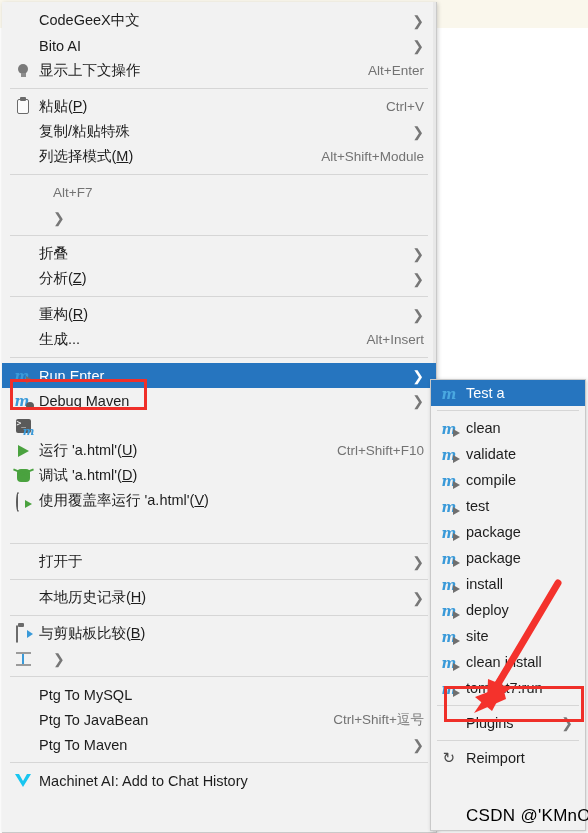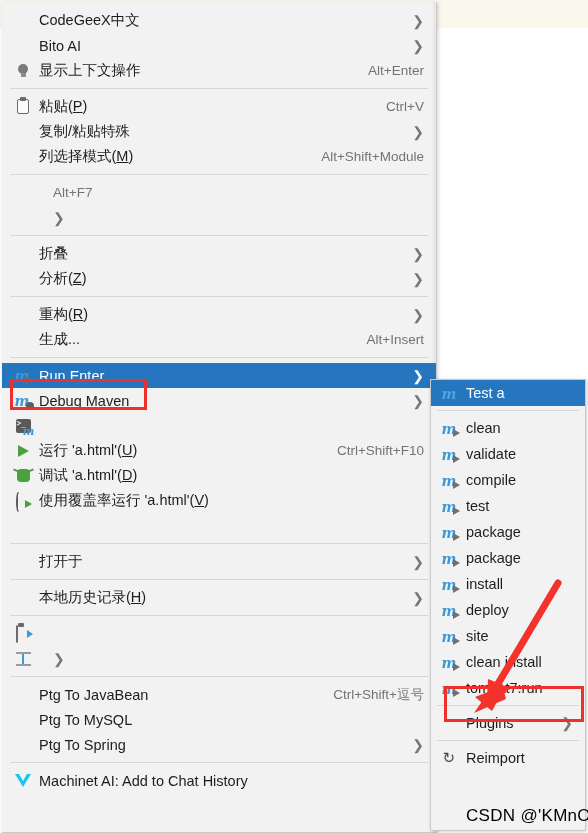--- a/index.html
+++ b/index.html
@@ -378,50 +378,51 @@
             <span class="ico-empty"></span>
           </span>
           <span class="lbl">本地历史记录(<u>H</u>)</span>
           <span class="chev">❯</span>
         </div>
         <div class="sep"></div>
         <div class="item">
           <span class="ico">
             <span class="clip-diff"><span class="cd-box"></span><span class="cd-arrow"></span></span>
           </span>
+          <span class="lbl">与剪贴板比较(<u>B</u>)</span>
         </div>
         <div class="item">
           <span class="ico">
             <span class="diagram">
               <span class="d-line d-top"></span>
               <span class="d-arrow"></span>
               <span class="d-line d-bot"></span>
             </span>
           </span>
           <span class="chev">❯</span>
         </div>
         <div class="sep"></div>
         <div class="item">
           <span class="ico">
             <span class="ico-empty"></span>
           </span>
+          <span class="lbl">Ptg To MySQL</span>
+        </div>
+        <div class="item">
+          <span class="ico">
+            <span class="ico-empty"></span>
+          </span>
           <span class="lbl">Ptg To JavaBean</span>
           <span class="accel">Ctrl+Shift+逗号</span>
         </div>
         <div class="item">
           <span class="ico">
             <span class="ico-empty"></span>
           </span>
-          <span class="lbl">Ptg To MySQL</span>
-        </div>
-        <div class="item">
-          <span class="ico">
-            <span class="ico-empty"></span>
-          </span>
-          <span class="lbl">Ptg To Spring</span>
+          <span class="lbl">Ptg To Maven</span>
           <span class="chev">❯</span>
         </div>
         <div class="sep"></div>
         <div class="item">
           <span class="ico">
             <span class="machinet">
               <svg width="16" height="13" viewBox="0 0 16 13">
                 <polygon points="0,0 4,0 8,7 12,0 16,0 8,13" fill="#19c6f0"></polygon>
               </svg>
             </span>

